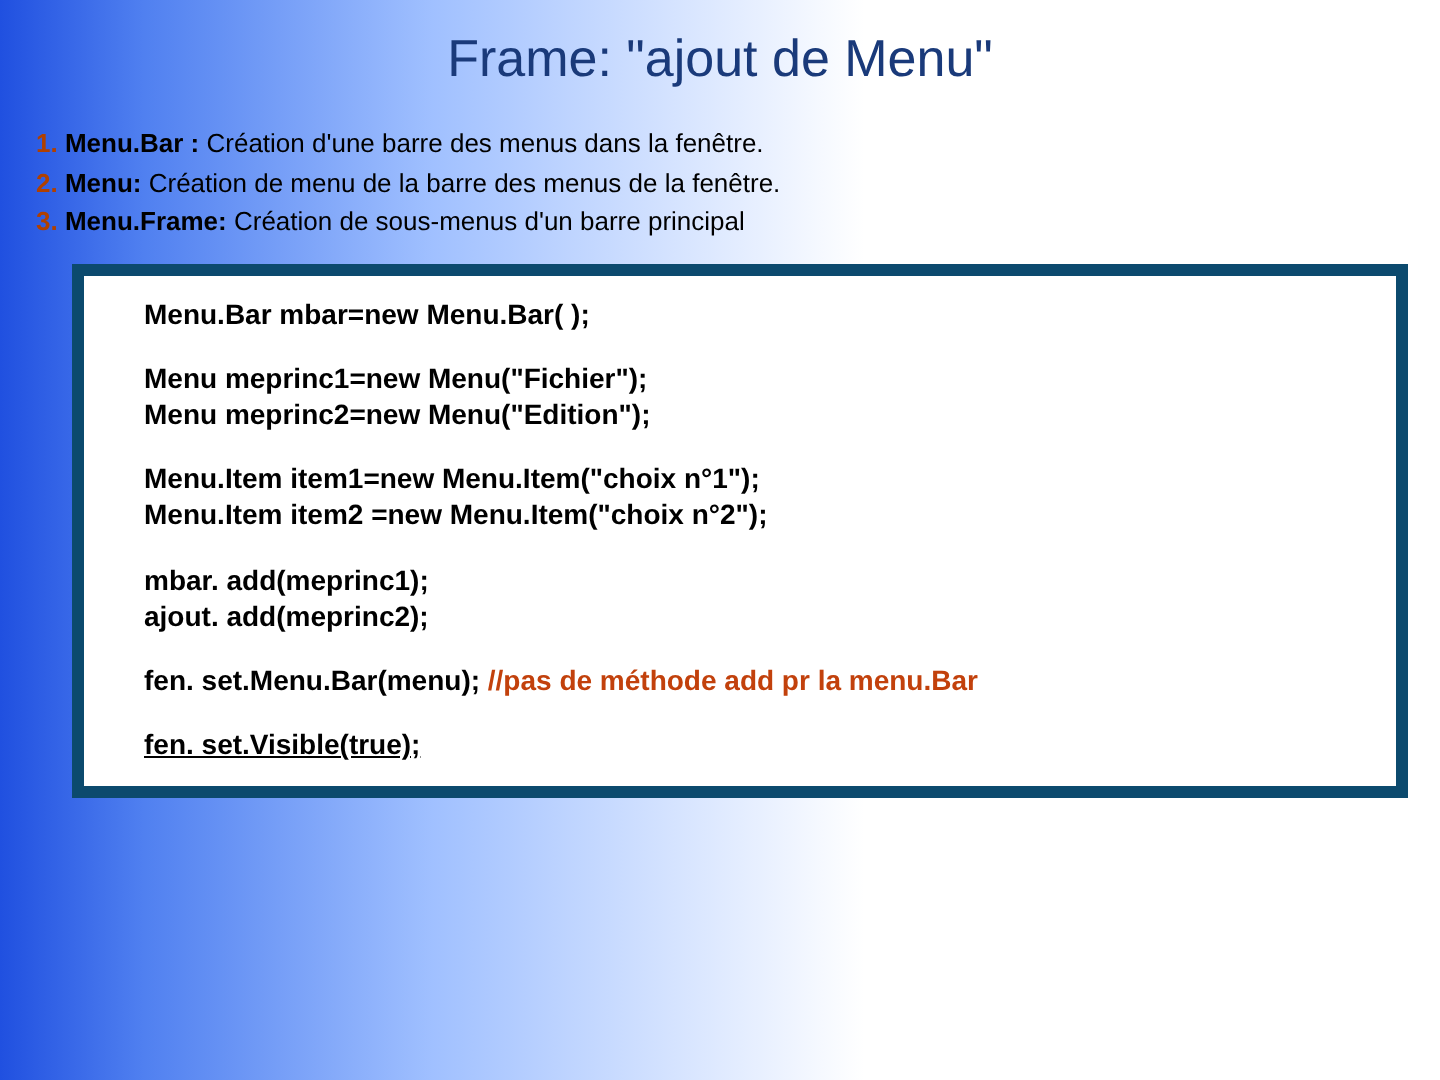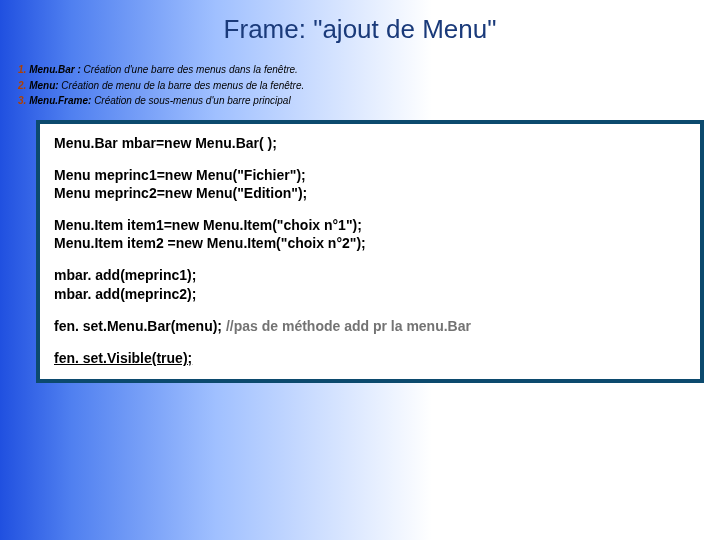--- a/index.html
+++ b/index.html
@@ -16,58 +16,57 @@
     font-size: 26px;
     font-weight: normal;
     color: #1a3a7a;
     margin-top: 14px;
     margin-bottom: 18px;
     font-family: Verdana, sans-serif;
   }
   .list {
     margin-left: 18px;
     margin-right: 18px;
-    font-size: 10px;
+    font-size: 13px;
     line-height: 1.35;
     color: #000;
-    font-style: italic;
   }
   .list-item {
     margin-bottom: 2px;
   }
   .num {
     font-weight: bold;
     color: #b04000;
   }
   .term {
     font-weight: bold;
     color: #000;
   }
   .code-box {
     background: #ffffff;
-    border: 4px solid #0c4a6e;
+    border: 6px solid #0c4a6e;
     margin: 12px 16px 0 36px;
-    padding: 10px 14px 12px 14px;
+    padding: 10px 14px 12px 30px;
     font-family: Verdana, sans-serif;
     font-size: 14px;
     line-height: 1.3;
   }
   .code-group {
     margin-bottom: 14px;
     font-weight: bold;
     color: #000;
   }
   .code-group.last {
     margin-bottom: 0;
     text-decoration: underline;
   }
   .code-line { display: block; }
   .comment {
     font-weight: bold;
-    color: #737373;
+    color: #c2410c;
   }
 </style>
 </head>
 <body>
 
 <div class="title">Frame: "ajout de Menu"</div>
 
 <div class="list">
   <div class="list-item">
     <span class="num">1.</span>
@@ -90,21 +89,21 @@
   <div class="code-group">
     <span class="code-line">Menu meprinc1=new Menu("Fichier");</span>
     <span class="code-line">Menu meprinc2=new Menu("Edition");</span>
   </div>
   <div class="code-group">
     <span class="code-line">Menu.Item item1=new Menu.Item("choix n°1");</span>
     <span class="code-line">Menu.Item item2 =new Menu.Item("choix n°2");</span>
   </div>
   <div class="code-group">
     <span class="code-line">mbar. add(meprinc1);</span>
-    <span class="code-line">mbar. add(meprinc2);</span>
+    <span class="code-line">ajout. add(meprinc2);</span>
   </div>
   <div class="code-group">
     <span class="code-line"><span>fen. set.Menu.Bar(menu); </span><span class="comment">//pas de méthode add pr la menu.Bar</span></span>
   </div>
   <div class="code-group last">
     <span class="code-line">fen. set.Visible(true);</span>
   </div>
 </div>
 
 </body></html>

